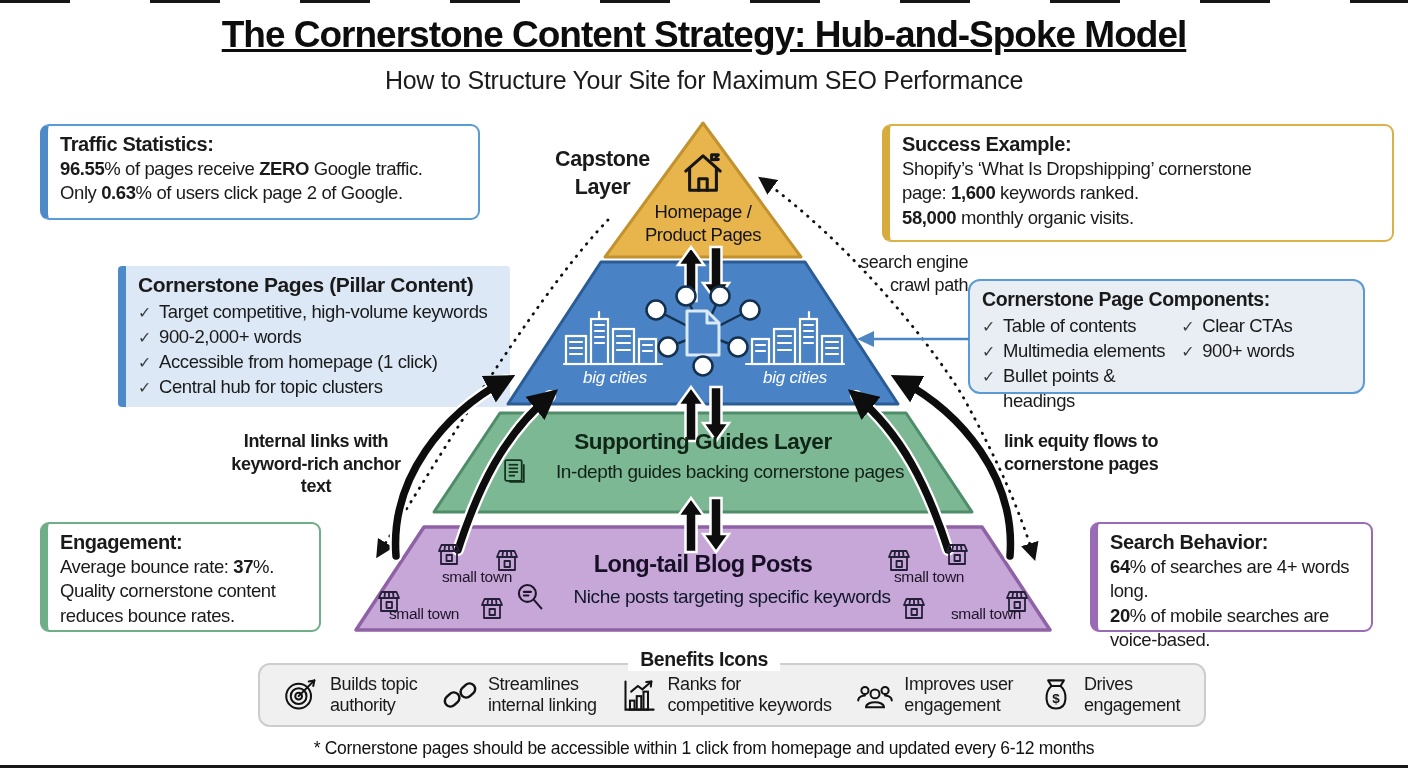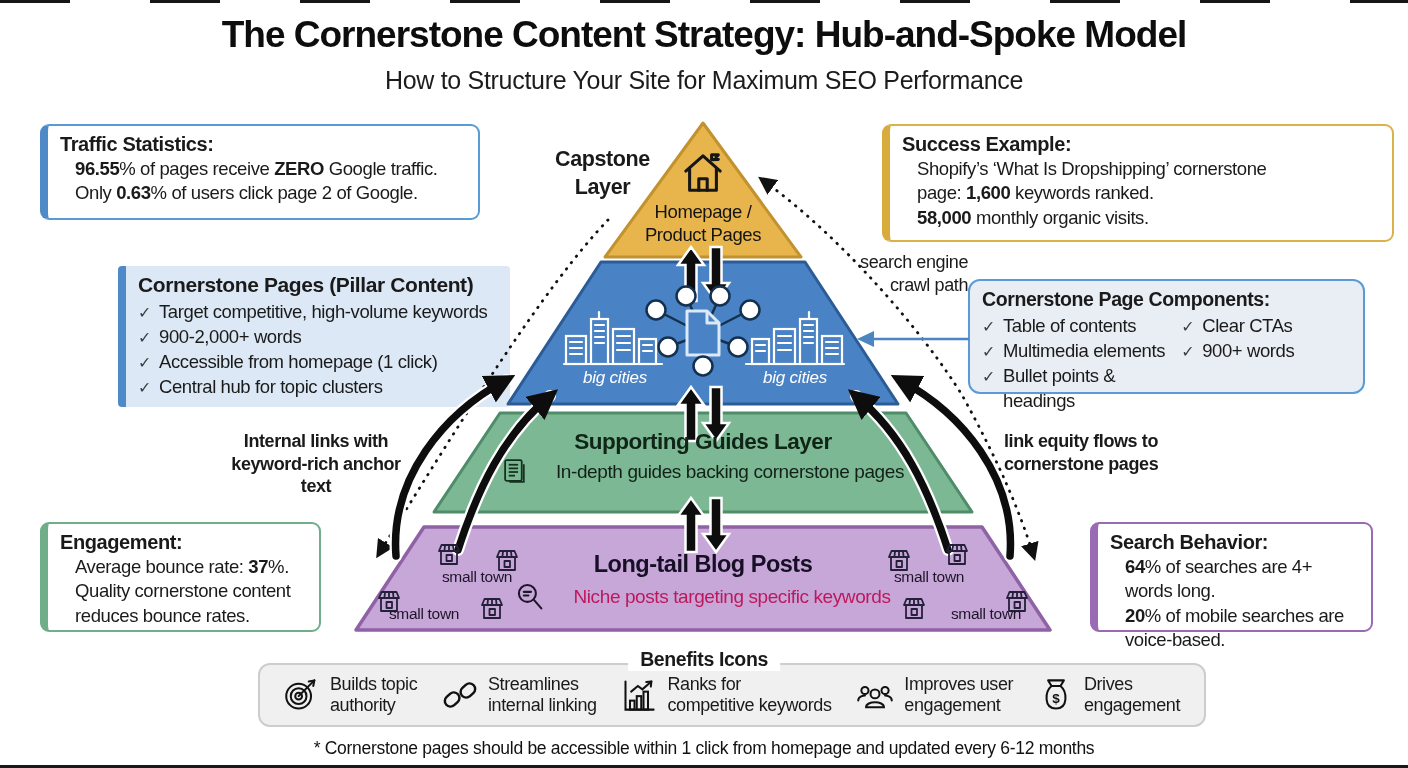--- a/index.html
+++ b/index.html
@@ -2,26 +2,26 @@
 <html><head>
 <meta charset="utf-8">
 <style>
   html,body{margin:0;padding:0;background:#e8e8e8;}
   .canvas{position:relative;width:1408px;height:768px;background:#ffffff;overflow:hidden;
           font-family:"Liberation Sans",sans-serif;color:#1a1a1a;margin:0 auto;}
   .abs{position:absolute;}
   .edge-top{left:0;top:0;width:100%;height:3px;z-index:6;
     background:repeating-linear-gradient(90deg,#161616 0 70px,transparent 70px 150px);}
   .edge-bottom{left:0;top:765px;width:100%;height:3px;background:#181818;z-index:6;}
-  .title{top:14px;left:0;width:100%;text-align:center;font-size:37px;font-weight:700;letter-spacing:-1px;color:#0d0d0d;z-index:2;}
+  .title{top:14px;left:0;width:100%;text-align:center;font-size:37px;font-weight:700;letter-spacing:-1px;color:#0d0d0d;z-index:2;text-decoration:underline;}
   .subtitle{top:66px;left:0;width:100%;text-align:center;font-size:25px;font-weight:400;letter-spacing:-0.3px;color:#1c1c1c;z-index:2;}
 
   .statbox{position:absolute;background:#fff;border-radius:9px;padding:7px 13px 7px 12px;z-index:2;box-sizing:border-box;}
   .statbox .bt{font-weight:700;font-size:20px;margin-bottom:1px;letter-spacing:-0.4px;}
-  .statbox .bl{font-size:18.5px;line-height:1.32;letter-spacing:-0.4px;margin-left:15px;}
+  .statbox .bl{font-size:18.5px;line-height:1.32;letter-spacing:-0.4px;}
   .box-traffic{left:40px;top:124px;width:440px;height:96px;border:2px solid #5b9bd5;border-left:8px solid #4e8ac8;}
   .box-success{left:882px;top:124px;width:512px;height:118px;border:2px solid #d9b34a;border-left:8px solid #d8ac3c;}
   .box-pillar{left:118px;top:266px;width:392px;height:141px;background:#dce8f5;border:none;border-left:8px solid #4e8ac8;border-radius:4px;}
   .box-pillar .bt{font-size:21px;margin-bottom:3px;}
   .box-components{left:968px;top:279px;width:397px;height:115px;background:#e9eef4;border:2px solid #5b9bd5;border-radius:12px;}
   .box-components .bt{font-size:19.5px;margin-bottom:3px;}
   .box-engagement{left:40px;top:522px;width:281px;height:110px;border:2px solid #6fae88;border-left:8px solid #6fae88;}
   .box-search{left:1090px;top:522px;width:283px;height:110px;border:2px solid #9a6bb5;border-left:8px solid #9a6bb5;}
   .chk-row{display:flex;align-items:baseline;font-size:18.5px;line-height:1.35;letter-spacing:-0.4px;}
   .chk{color:#3d3d3d;margin-right:8px;font-size:16px;}
@@ -32,21 +32,21 @@
   .cap-side{left:540px;top:146px;width:125px;text-align:center;font-size:21.5px;font-weight:700;line-height:1.28;letter-spacing:-0.4px;z-index:4;}
   .cap-content{left:603px;top:151px;width:200px;text-align:center;z-index:4;}
   .cap-content .lines{font-size:18.5px;line-height:1.26;letter-spacing:-0.4px;color:#141414;margin-top:1px;}
   .city-label{top:368px;width:100px;text-align:center;color:#fff;font-size:17px;letter-spacing:-0.2px;z-index:4;font-style:italic;}
   .green-label{left:453px;top:429px;width:500px;text-align:center;z-index:4;color:#11271b;}
   .green-label .lt{font-size:22.5px;font-weight:700;letter-spacing:-0.5px;color:#102517;}
   .lrow{display:flex;align-items:center;justify-content:center;gap:27px;margin-top:3px;}
   .green-label .ld,.purple-label .ld{font-size:19px;letter-spacing:-0.4px;color:#132018;}
   .purple-label{left:503px;top:551px;width:400px;text-align:center;z-index:4;color:#1d1430;}
   .purple-label .lt{font-size:23.5px;font-weight:700;letter-spacing:-0.5px;color:#170f26;}
-  .purple-label .ld{color:#be185d;}
+  .purple-label .ld{color:#0f172a;}
   .town{position:absolute;font-size:15.5px;letter-spacing:-0.3px;color:#1d1528;z-index:4;text-align:center;}
   .anno{position:absolute;z-index:4;line-height:1.26;letter-spacing:-0.4px;}
   .anno-crawl{left:838px;top:251px;width:130px;text-align:right;font-size:18px;}
   .anno-internal{left:220px;top:430px;width:192px;text-align:center;font-size:18px;font-weight:700;}
   .anno-equity{left:1004px;top:430px;width:195px;text-align:left;font-size:18px;font-weight:700;}
 
   .benefits-bar{left:258px;top:663px;width:948px;height:64px;background:#f0f0f0;border:2px solid #cdcdcd;border-radius:12px;
     display:flex;align-items:center;justify-content:space-between;padding:0 24px;box-sizing:border-box;z-index:2;}
   .benefit{display:flex;align-items:center;gap:10px;}
   .benefit .txt{font-size:18px;line-height:1.14;letter-spacing:-0.4px;}

